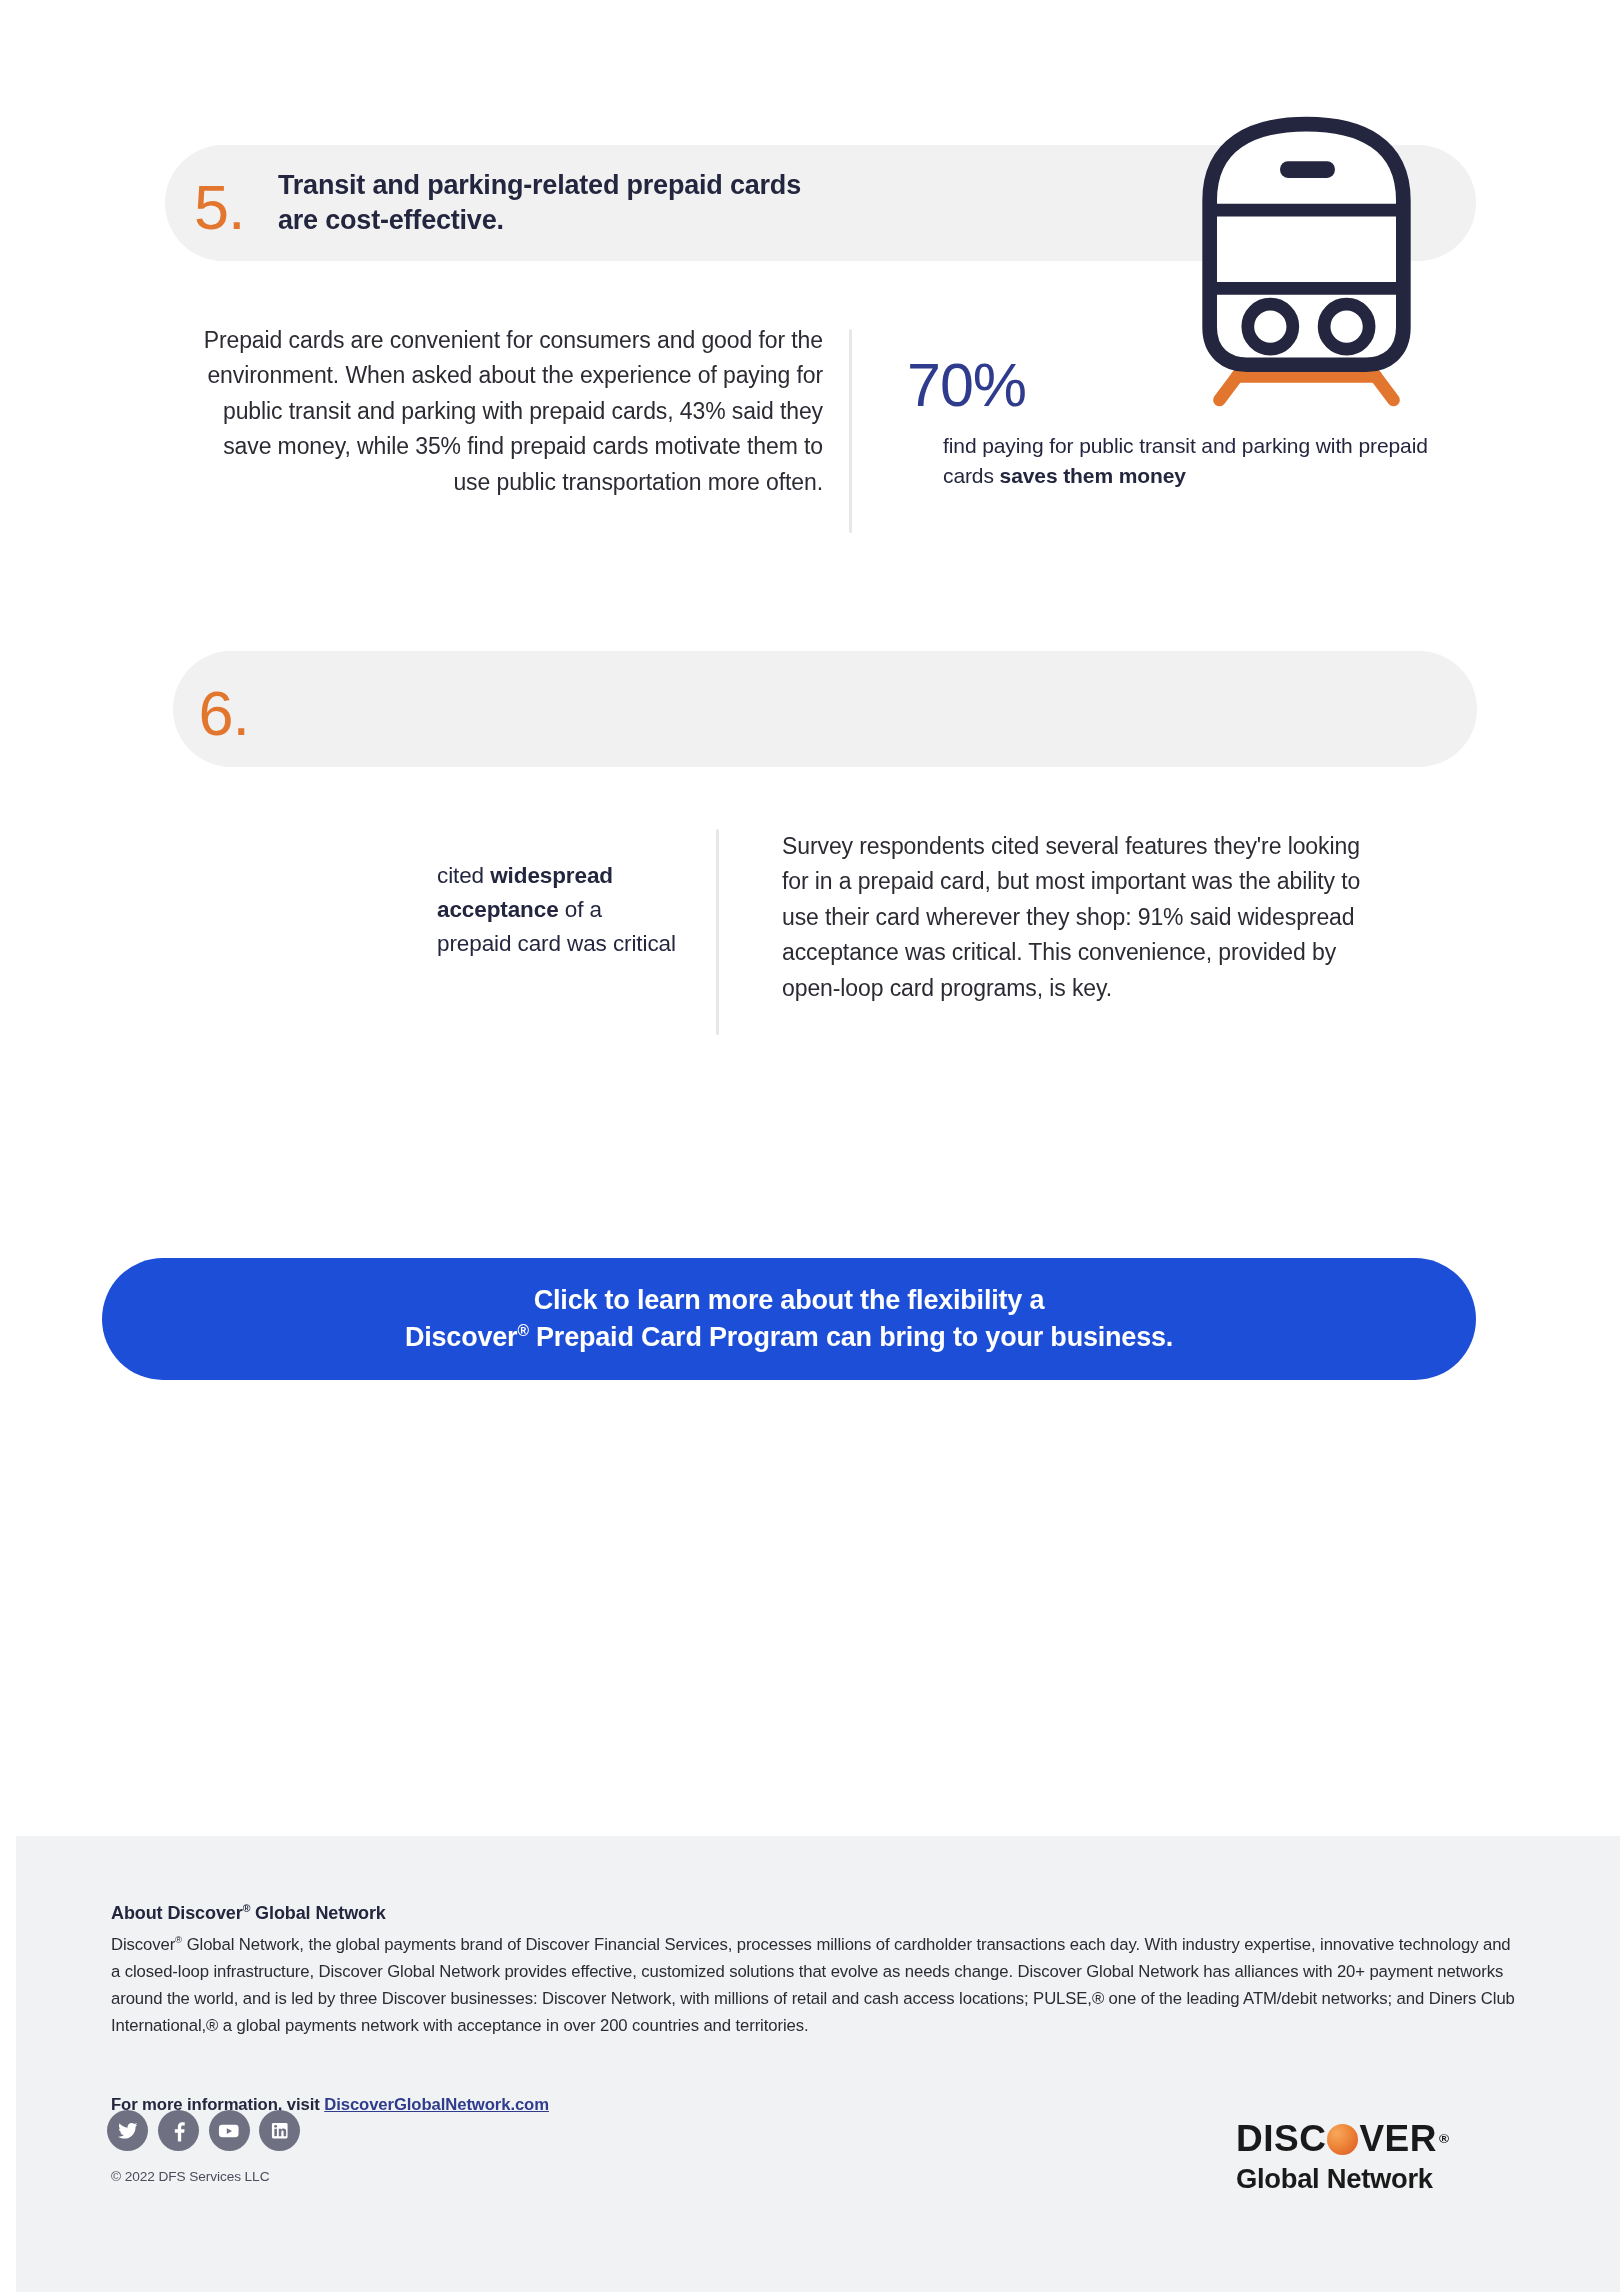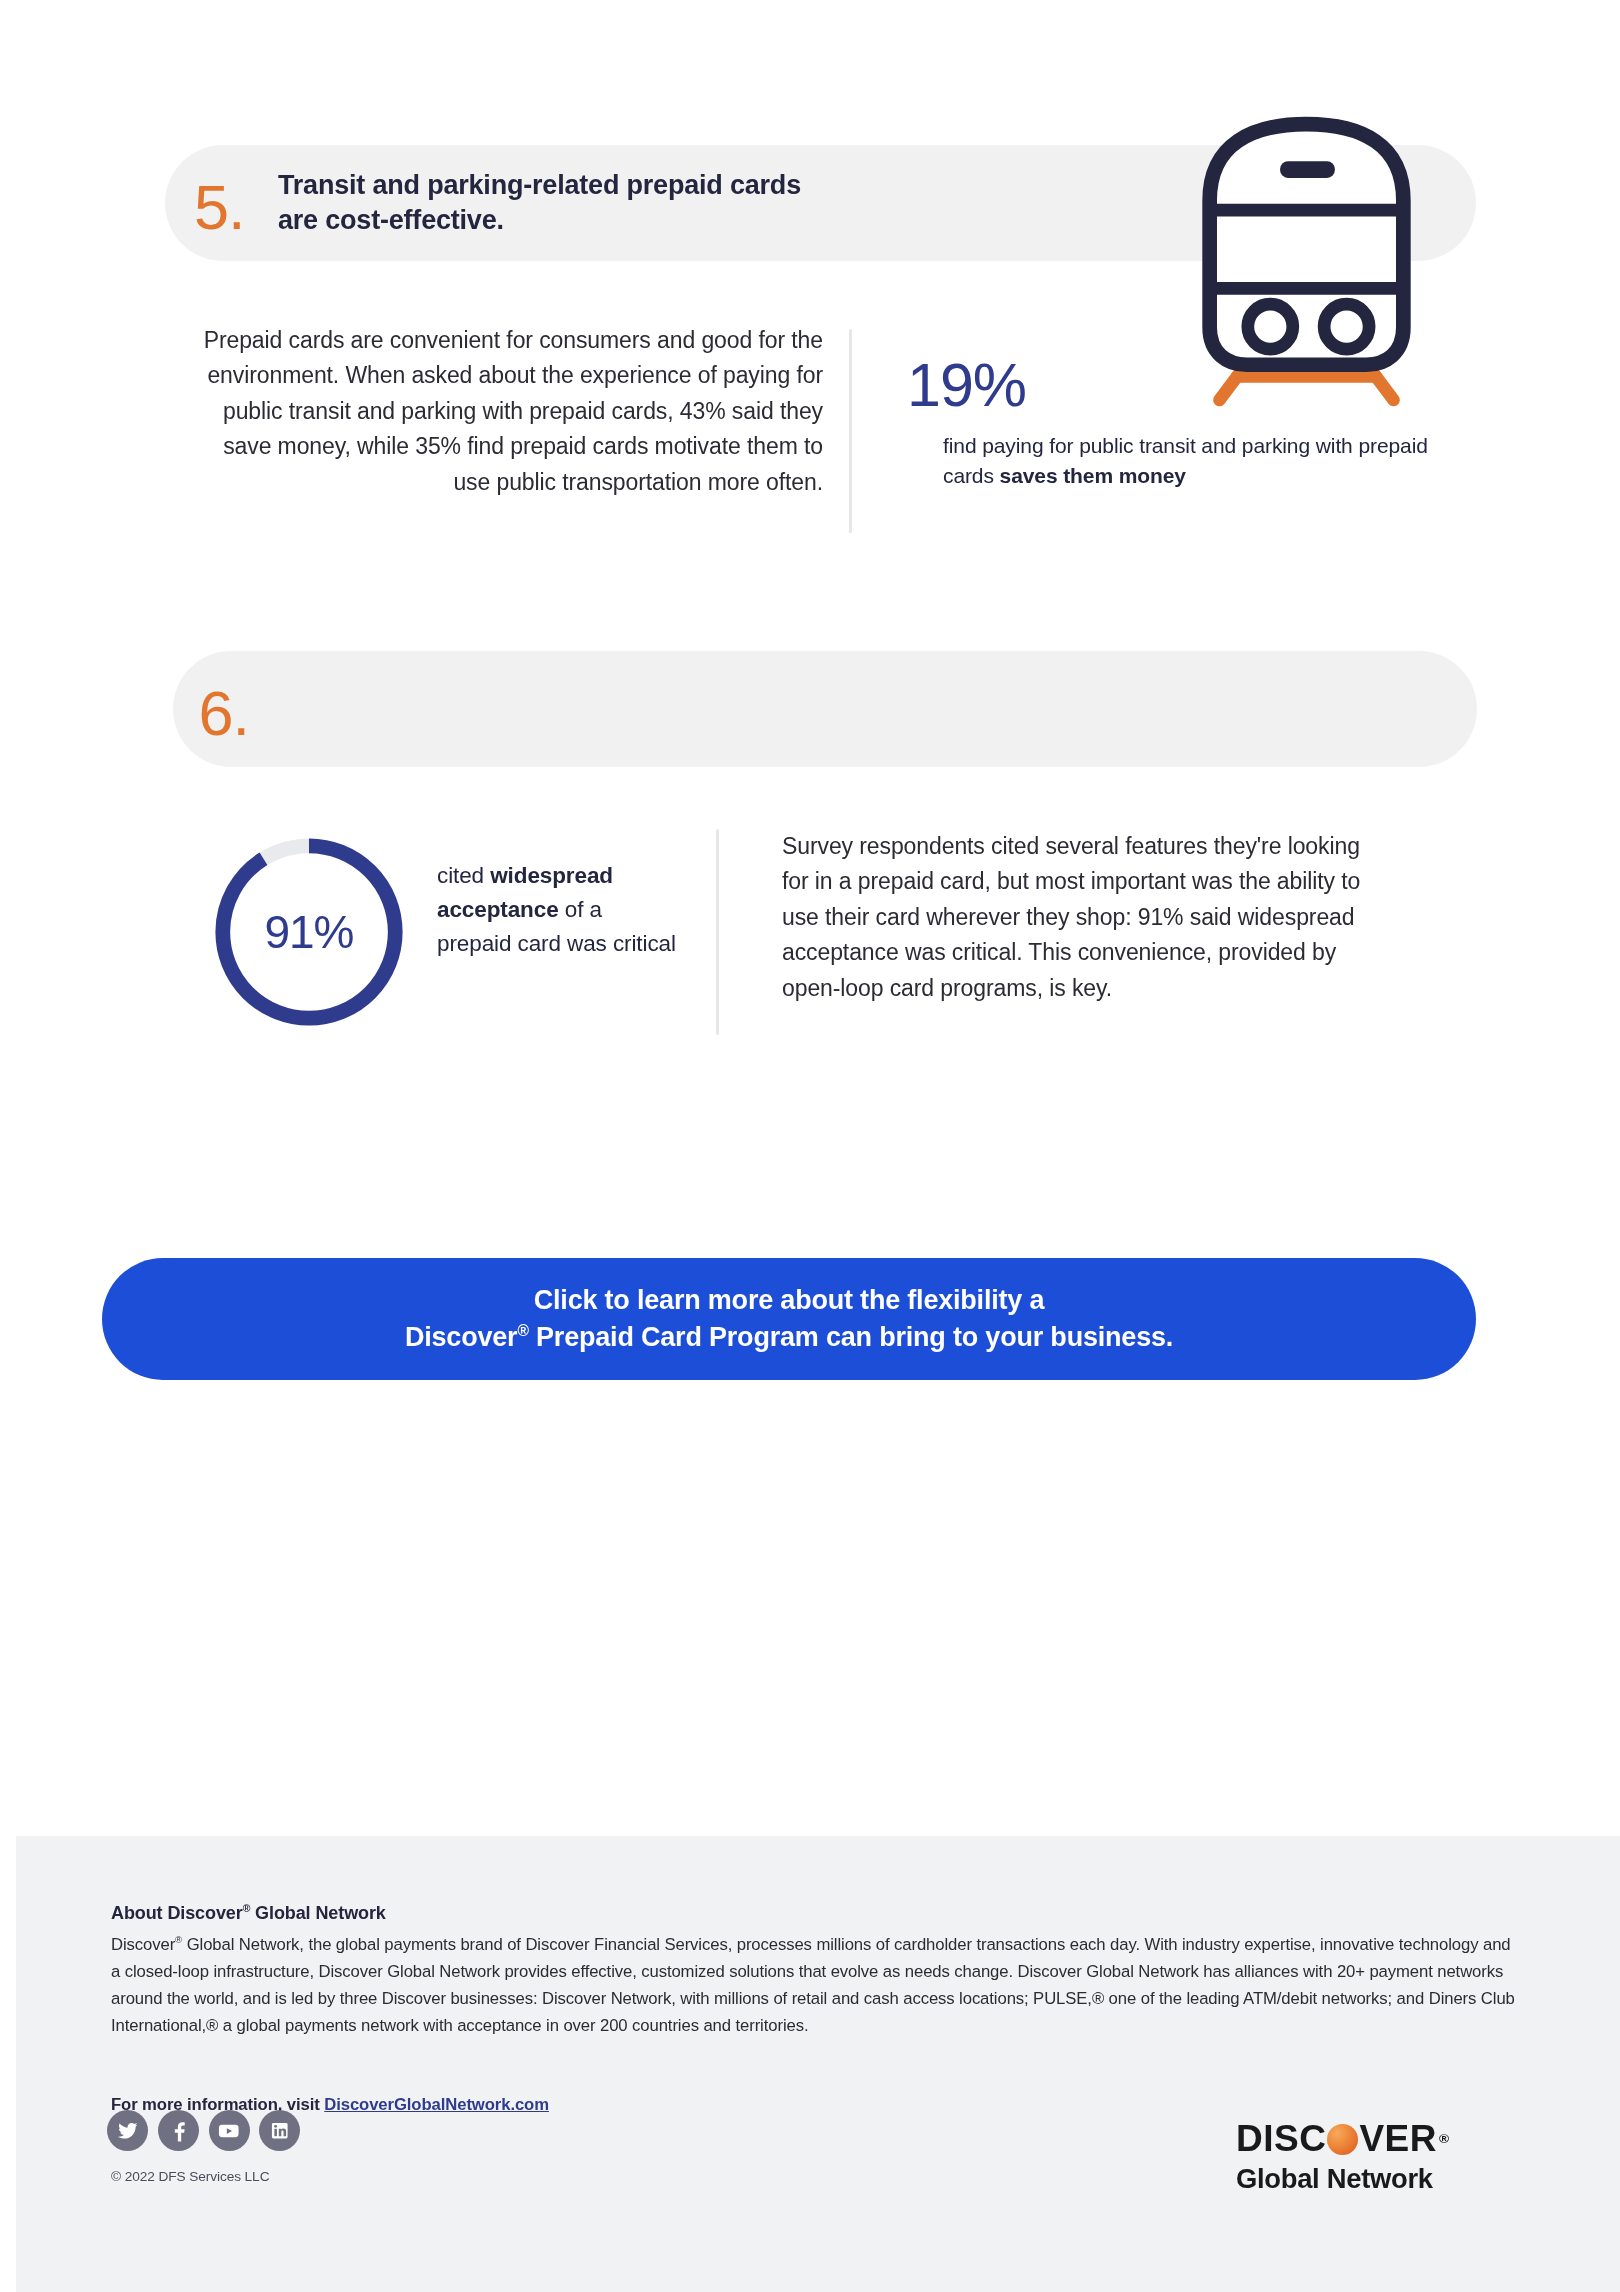--- a/index.html
+++ b/index.html
@@ -337,35 +337,28 @@
 
     <circle cx="78" cy="215" r="23" fill="#ffffff" stroke="#23263e" stroke-width="13"></circle>
     <circle cx="156" cy="215" r="23" fill="#ffffff" stroke="#23263e" stroke-width="13"></circle>
   </svg>
 
   <div id="sec5-paragraph">Prepaid cards are convenient for consumers and good for the environment. When asked about the experience of paying for public transit and parking with prepaid cards, 43% said they save money, while 35% find prepaid cards motivate them to use public transportation more often.</div>
 
   <div class="v-divider" id="sec5-divider"></div>
 
   <div id="sec5-stat">
-    <div class="stat-big">19%</div>
+    <div class="stat-big">70%</div>
     <div class="stat-caption"><span>find paying for public transit and parking with prepaid cards </span><b>saves them money</b></div>
   </div>
 
   <div class="section-pill" id="pill-6">
     <div class="pill-number">6.</div>
   </div>
 
-  <div id="donut-wrap">
-    <svg viewBox="0 0 198 198" width="194" height="194">
-      <circle cx="99" cy="99" r="88" fill="none" stroke="#e9eaee" stroke-width="15"></circle>
-      <circle id="donut-arc" cx="99" cy="99" r="88" fill="none" stroke="#2f3c8e" stroke-width="15" stroke-dasharray="503.15747939894123 49.7628276328623" transform="rotate(-90 99 99)"></circle>
-    </svg>
-    <div class="donut-label">91%</div>
-  </div>
 
   <div id="donut-caption"><span>cited </span><b>widespread acceptance</b><span> of a prepaid card was critical</span></div>
 
   <div class="v-divider" id="sec6-divider"></div>
 
   <div id="sec6-paragraph">Survey respondents cited several features they're looking for in a prepaid card, but most important was the ability to use their card wherever they shop: 91% said widespread acceptance was critical. This convenience, provided by open-loop card programs, is key.</div>
 
   <button id="cta-button">
     <span>
       <span class="l1">Click to learn more about the flexibility a</span>

